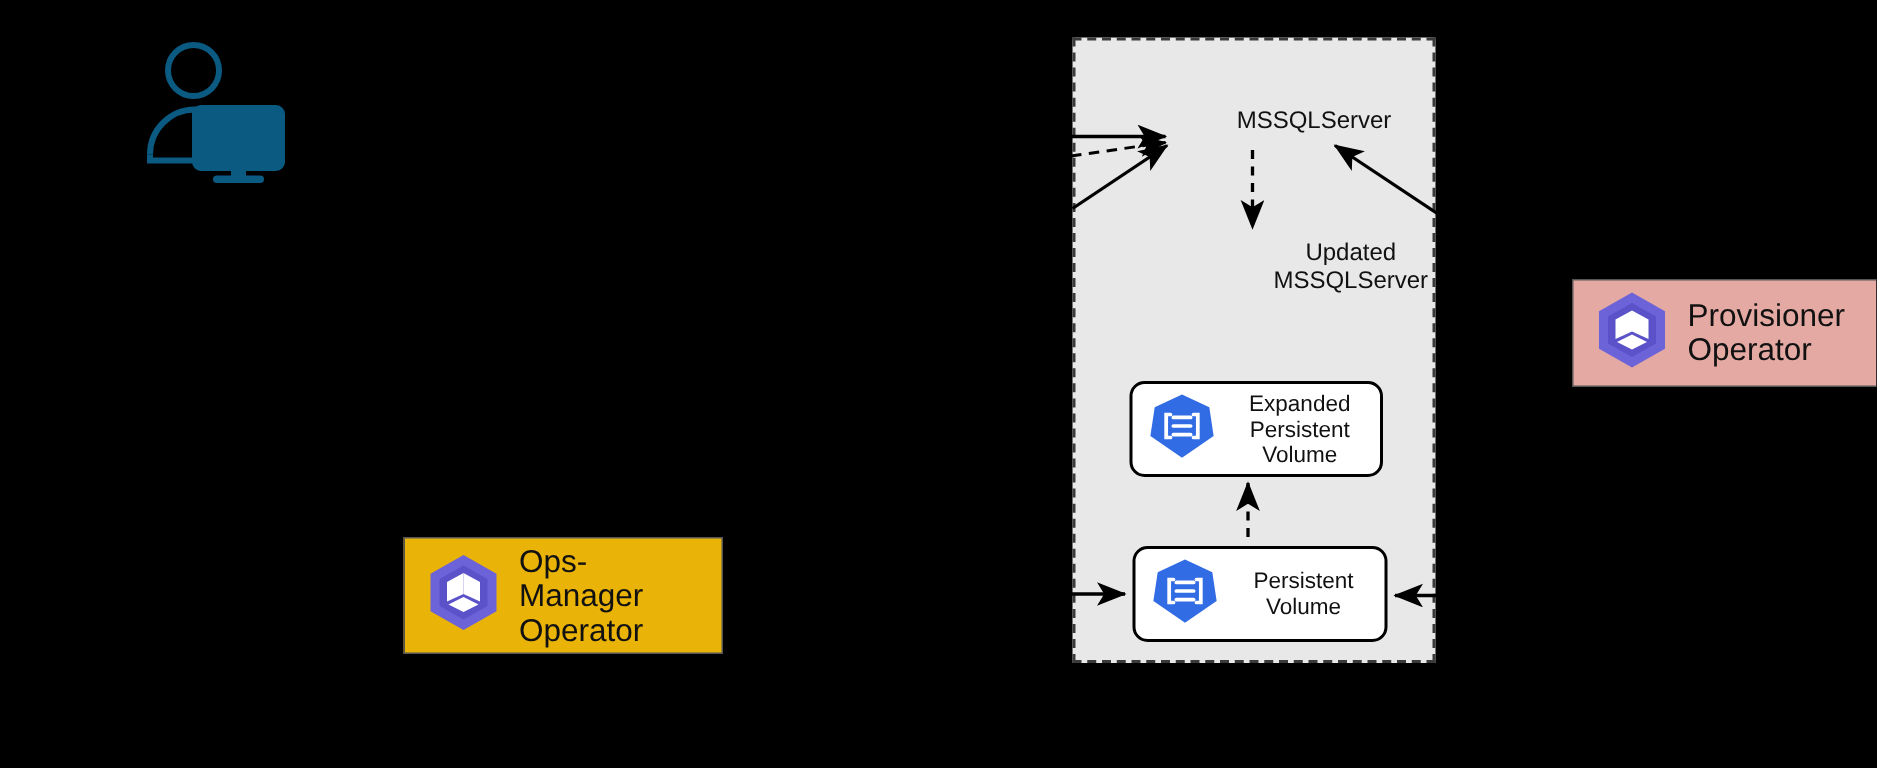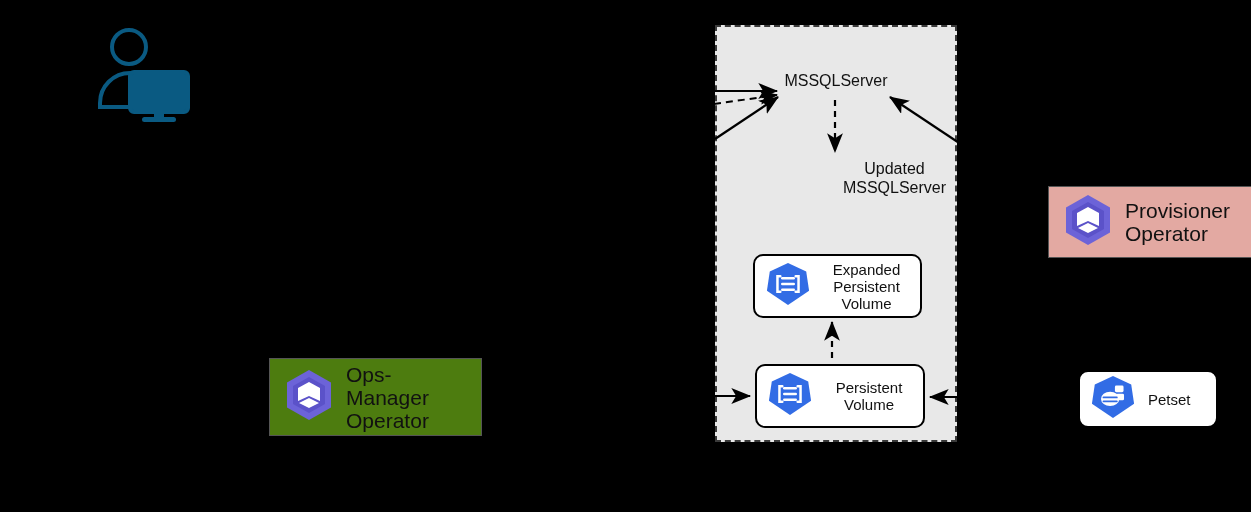--- a/index.html
+++ b/index.html
@@ -38,28 +38,29 @@
   }
 
   
   .plain-label {
     position: absolute;
     text-align: center;
     color: #111111;
     font-size: 16px;
     line-height: 19px;
     white-space: pre;
+    padding-left: 40px;
   }
   #label-mssqlserver {
     left: 715px;
     top: 71px;
     width: 242px;
   }
   #label-updated-mssqlserver {
-    left: 749px;
+    left: 715px;
     top: 159px;
     width: 291px;
   }
 
   
   .node-box {
     position: absolute;
     background: #ffffff;
     border: 2px solid #000000;
     border-radius: 10px;
@@ -113,21 +114,21 @@
     color: #111111;
     font-size: 21px;
     line-height: 23px;
     white-space: pre-line;
   }
   #op-ops-manager {
     left: 269px;
     top: 358px;
     width: 213px;
     height: 78px;
-    background: #4d7c0f;
+    background: #eab308;
   }
   #op-provisioner {
     left: 1048px;
     top: 186px;
     width: 210px;
     height: 72px;
     background: #e3a9a2;
   }
 
   
@@ -265,31 +266,14 @@
         <polygon points="27,9 43,18 43,36 27,45 11,36 11,18" fill="#5b52c9"></polygon>
         <polygon points="27,14 27,28 16,33 16,20" fill="#ffffff"></polygon>
         <polygon points="27,14 27,28 38,33 38,20" fill="#ffffff"></polygon>
         <polygon points="27,30 17,35 27,40 37,35" fill="#ffffff"></polygon>
       </svg>
     </span>
     <span class="op-label">Provisioner
 Operator</span>
   </div>
 
-  <div class="node-box" id="node-petset">
-    <span class="k8s-icon">
-      <svg width="46" height="46" viewBox="0 0 48 48" aria-hidden="true">
-        <polygon points="24,2 43,11 46,31 24,46 2,31 5,11" fill="#326ce5"></polygon>
-        <g fill="#ffffff">
-          <rect x="26" y="12" width="9" height="7" rx="1.5"></rect>
-          <rect x="27.5" y="20.5" width="8" height="7" rx="1.5"></rect>
-          <ellipse cx="21" cy="26" rx="9.5" ry="7.5"></ellipse>
-        </g>
-        <g fill="none" stroke="#326ce5" stroke-width="1.8" stroke-linecap="round">
-          <line x1="14" y1="24.5" x2="28" y2="24.5"></line>
-          <line x1="14" y1="28.5" x2="28" y2="28.5"></line>
-        </g>
-      </svg>
-    </span>
-    <span class="node-label">Petset</span>
-  </div>
 
 </div>
 
 </body></html>

